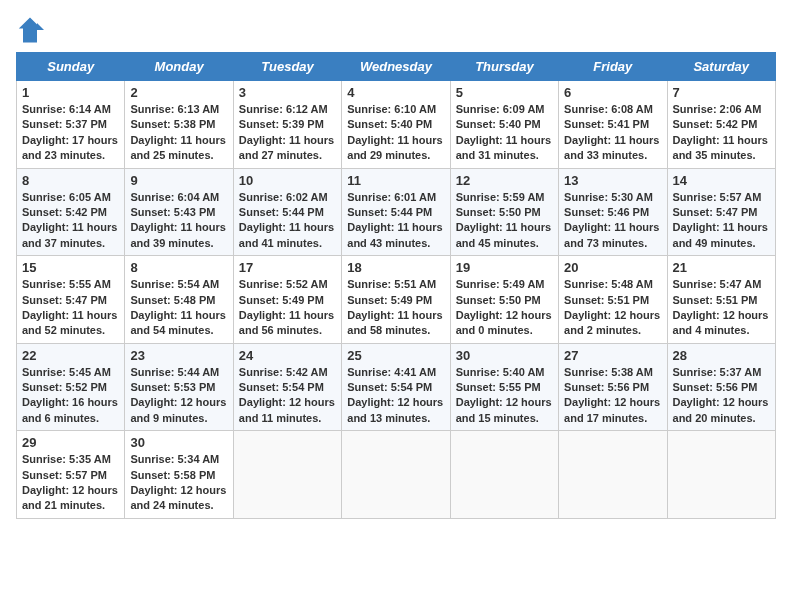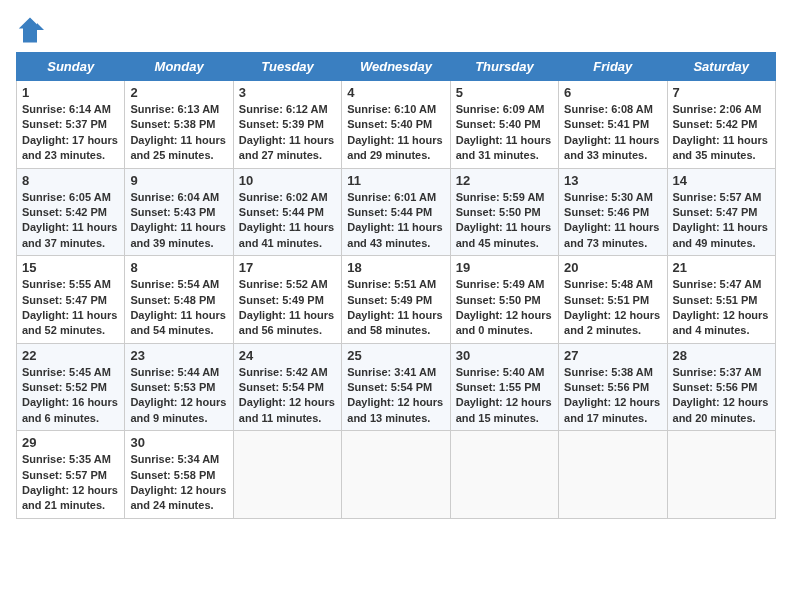--- a/index.html
+++ b/index.html
@@ -317,30 +317,30 @@
         <span class="day-num">24</span>
         <div class="day-info">
           <span>Sunrise: 5:42 AM</span><br>
           <span>Sunset: 5:54 PM</span><br>
           <span>Daylight: 12 hours and 11 minutes.</span>
         </div>
       </td>
         <td>
         <span class="day-num">25</span>
         <div class="day-info">
-          <span>Sunrise: 3:41 AM</span><br>
+          <span>Sunrise: 4:41 AM</span><br>
           <span>Sunset: 5:54 PM</span><br>
           <span>Daylight: 12 hours and 13 minutes.</span>
         </div>
       </td>
         <td>
         <span class="day-num">30</span>
         <div class="day-info">
           <span>Sunrise: 5:40 AM</span><br>
-          <span>Sunset: 1:55 PM</span><br>
+          <span>Sunset: 5:55 PM</span><br>
           <span>Daylight: 12 hours and 15 minutes.</span>
         </div>
       </td>
         <td>
         <span class="day-num">27</span>
         <div class="day-info">
           <span>Sunrise: 5:38 AM</span><br>
           <span>Sunset: 5:56 PM</span><br>
           <span>Daylight: 12 hours and 17 minutes.</span>
         </div>

